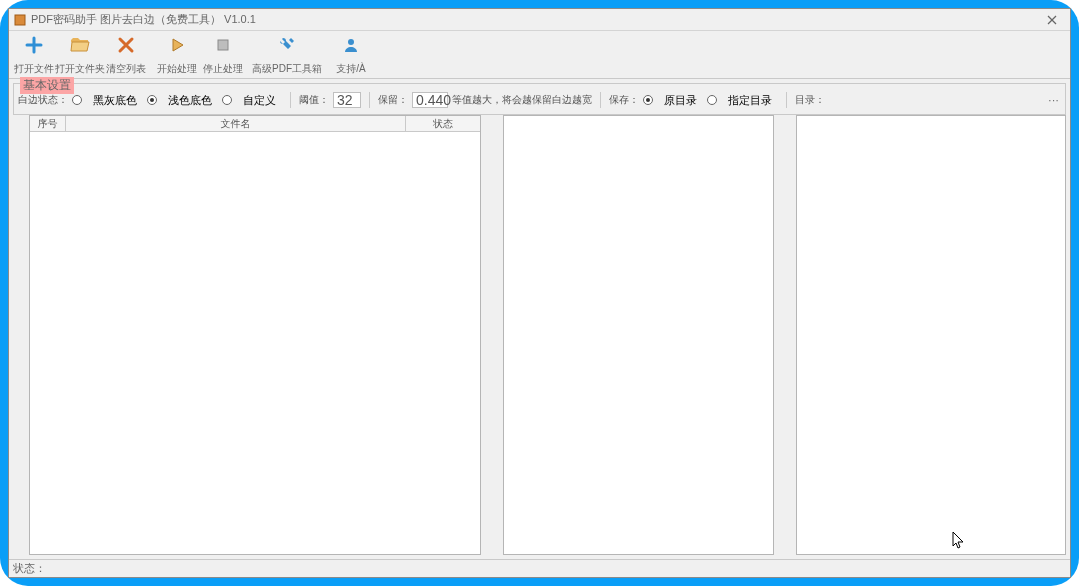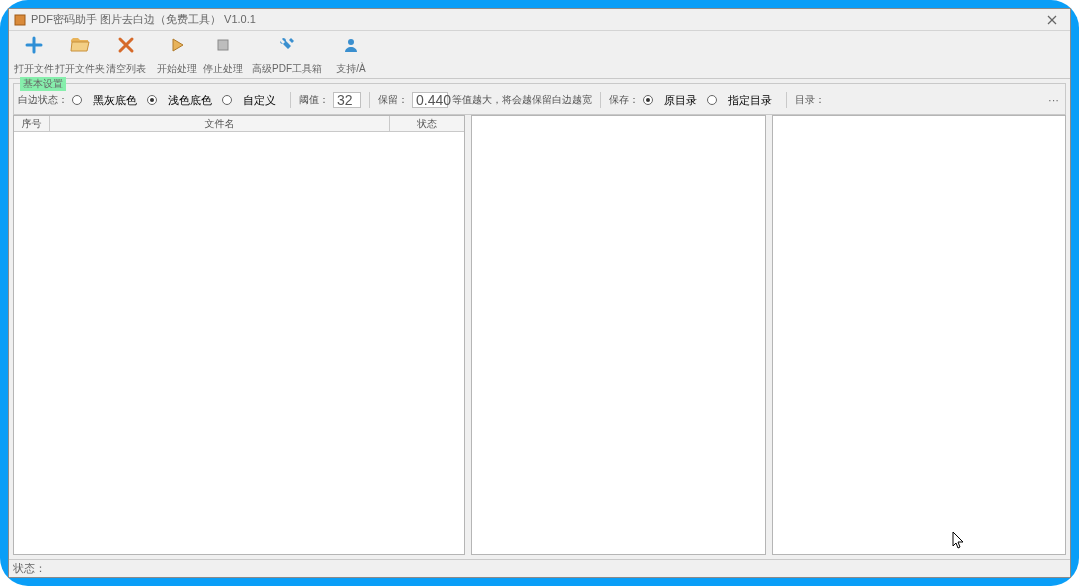--- a/index.html
+++ b/index.html
@@ -11,32 +11,32 @@
 .titlebar .title-text { flex: 1; font-size: 11px; color: #666; }
 .titlebar .win-close { width: 28px; height: 18px; display: flex; align-items: center; justify-content: center; color: #666; cursor: pointer; }
 .toolbar { height: 48px; background: #f0f0f0; display: flex; align-items: center; border-bottom: 1px solid #c9c9c9; padding: 0 2px; }
 .tool-group { display: flex; height: 100%; align-items: stretch; }
 .tool-sep { width: 1px; background: #c9c9c9; margin: 4px 2px; }
 .tool-btn { width: 46px; display: flex; flex-direction: column; align-items: center; justify-content: center; cursor: pointer; color: #444; }
 .tool-btn .ico { width: 22px; height: 22px; display: flex; align-items: center; justify-content: center; }
 .tool-btn .lbl { font-size: 10px; margin-top: 6px; white-space: nowrap; color: #666; }
 .tool-btn.wide { width: 72px; }
 .fieldset { margin: 4px 4px 0 4px; border: 1px solid #c9c9c9; position: relative; padding: 6px 4px 4px 4px; }
-.fieldset > .legend { position: absolute; top: -7px; left: 6px; background: #86efac; padding: 0 3px; font-size: 10px; color: #666; }
+.fieldset > .legend { position: absolute; top: -7px; left: 6px; background: #fca5a5; padding: 0 3px; font-size: 12px; color: #666; }
 .optrow { display: flex; align-items: center; height: 20px; gap: 4px; flex-wrap: nowrap; }
 .optrow .lab { font-size: 10px; color: #555; white-space: nowrap; }
 .optrow .radio { display: inline-flex; align-items: center; gap: 11px; margin-right: 6px; cursor: pointer; }
 .optrow .radio .dot { width: 10px; height: 10px; border: 1px solid #666; border-radius: 50%; display: inline-flex; align-items: center; justify-content: center; background: #fff; }
 .optrow .radio .dot.sel::after { content: ""; width: 4px; height: 4px; background: #333; border-radius: 50%; }
 .optrow .sep { width: 1px; height: 16px; background: #c9c9c9; margin: 0 4px; }
 .optrow .inp { height: 16px; border: 1px solid #c0c0c0; background: #fff; padding: 0 3px; font-size: 14px; color: #555; display: inline-flex; align-items: center; }
 .optrow .flex-spacer { flex: 1; }
 .optrow .more { margin-left: auto; margin-right: 2px; cursor: pointer; color: #666; }
 .workarea { flex: 1; display: flex; gap: 6px; padding: 0 4px 4px 4px; min-height: 0; }
-.panel { background: #fff; border: 1px solid #b5b5b5; }
+.panel { background: #fff; border: 1px solid #b5b5b5; margin-left: 16px; }
 .left-panel { flex: 0 0 452px; display: flex; flex-direction: column; }
 .mid-panel { flex: 1; }
 .right-panel { flex: 1; }
 .table-head { display: flex; height: 16px; background: #f4f4f4; border-bottom: 1px solid #c9c9c9; }
 .table-head .th { border-right: 1px solid #c9c9c9; font-size: 10px; color: #555; display: flex; align-items: center; justify-content: center; }
 .table-head .th:last-child { border-right: none; }
 .table-body { flex: 1; background: #fff; }
 .statusbar { height: 18px; background: #f0f0f0; border-top: 1px solid #c9c9c9; display: flex; align-items: center; padding: 0 4px; font-size: 10px; color: #666; text-align: center; }
 .cursor { position: absolute; left: 952px; top: 531px; pointer-events: none; }
 </style>

